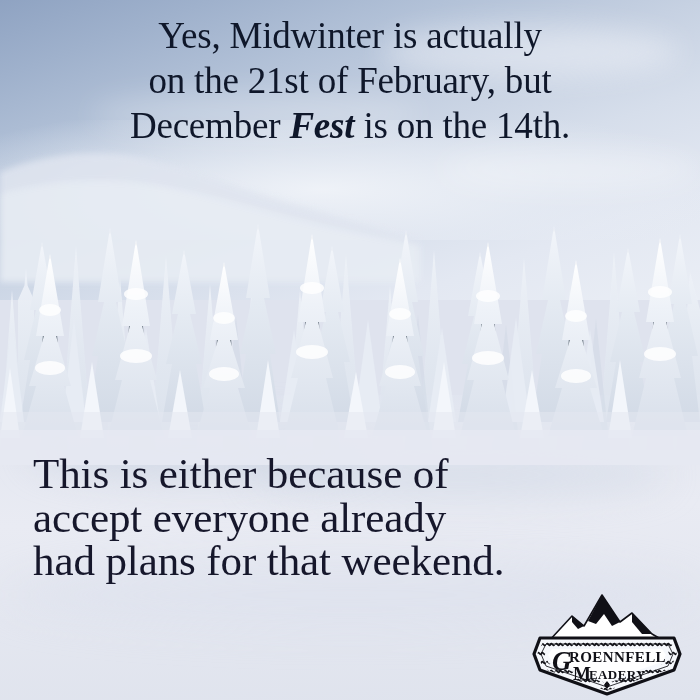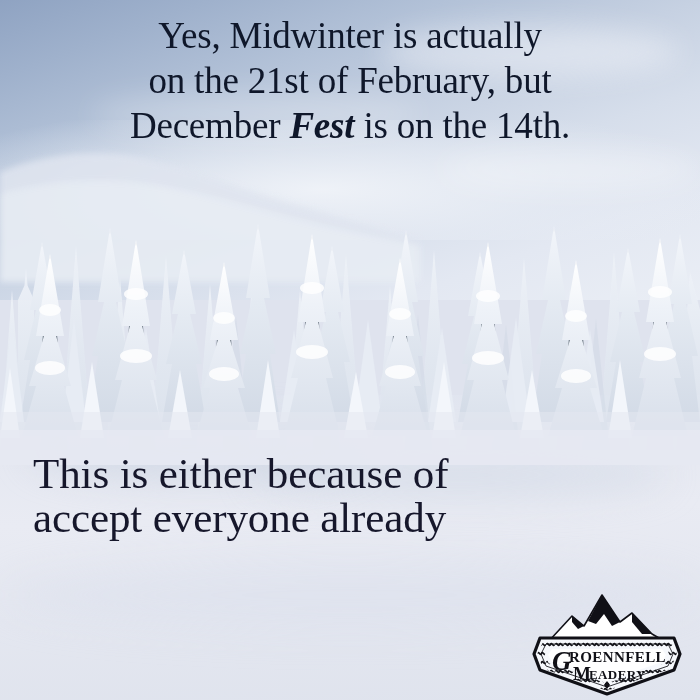--- a/index.html
+++ b/index.html
@@ -305,20 +305,21 @@
 
   <div class="text-top">
     <span class="text-line">Yes, Midwinter is actually</span>
     <span class="text-line">on the 21st of February, but</span>
     <span class="text-line"><span>December </span><span class="emph">Fest</span><span> is on the 14th.</span></span>
   </div>
 
   <div class="text-bottom">
     <span class="text-line">This is either because of</span>
     <span class="text-line">accept everyone already</span>
+    <span class="text-line">had plans for that weekend.</span>
   </div>
 
   <div class="logo">
     <svg viewBox="0 0 158 112" xmlns="http://www.w3.org/2000/svg">
       <defs>
         <pattern id="knot" width="9" height="9" patternUnits="userSpaceOnUse">
           <rect width="9" height="9" fill="#f6f8fc"></rect>
           <path d="M0.5,4.5 C2,1 3,8 4.5,4.5 C6,1 7,8 8.5,4.5" stroke="#101016" stroke-width="1.5" fill="none"></path>
           <circle cx="4.5" cy="4.5" r="0.9" fill="#101016"></circle>
         </pattern>

